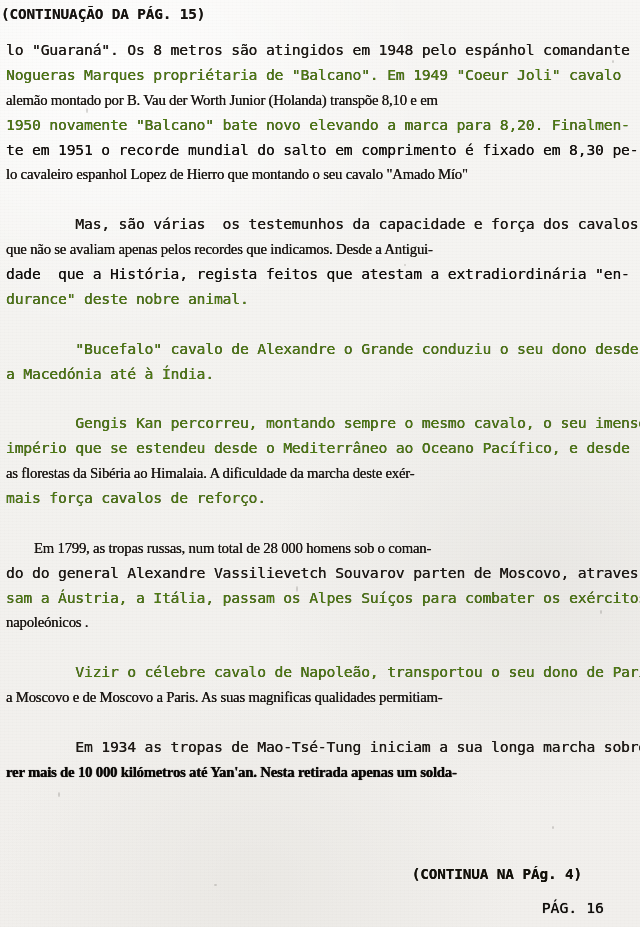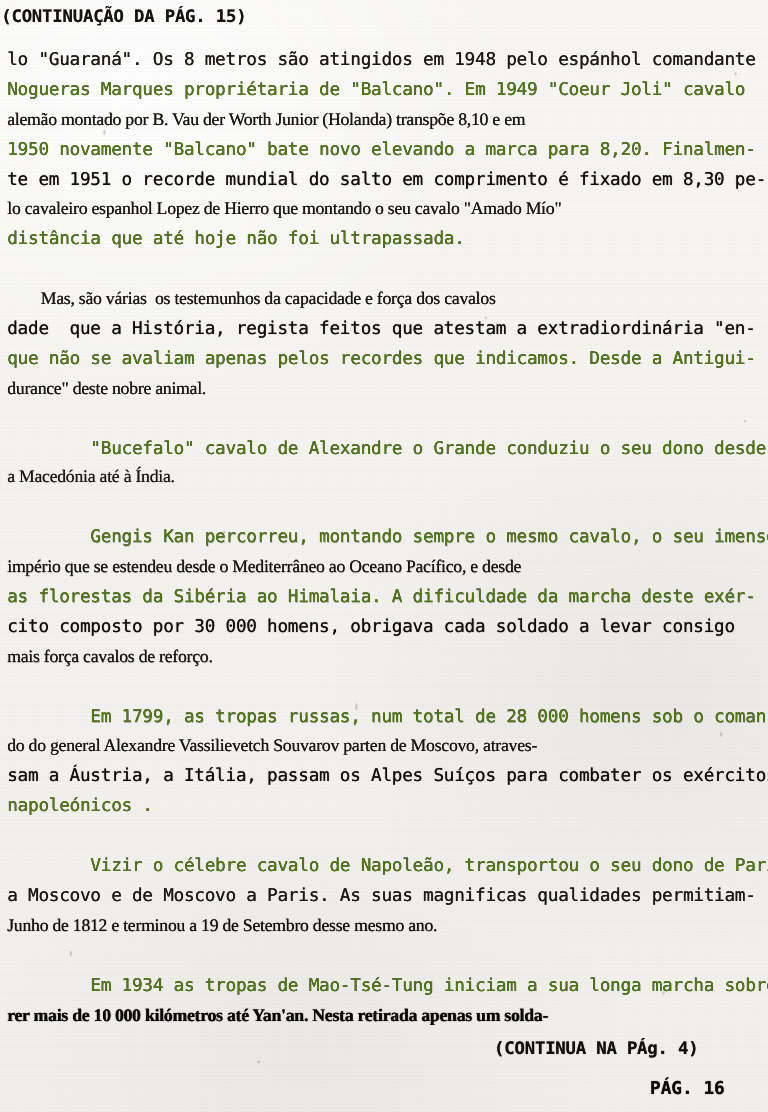--- a/index.html
+++ b/index.html
@@ -97,21 +97,21 @@
     color: #121009;
     text-shadow: 0 0 0.6px rgba(18,14,10,.85);
   }
   .footer-page {
     position: absolute;
     right: 36px;
     top: 899px;
     font-size: 14.8px;
     letter-spacing: 0px;
     white-space: nowrap;
-    font-weight: 700;
+    font-weight: 400;
     color: #0d0b08;
     text-shadow: 0 0 0.7px rgba(13,11,8,.9);
   }
 
   
   .speck {
     position: absolute;
     background: rgba(120,116,110,.30);
     border-radius: 50%;
     z-index: 3;
@@ -128,44 +128,41 @@
 
   <div class="header-note">(CONTINUAÇÃO DA PÁG. 15)</div>
 
   <div class="body-block">
       <span class="ln">lo "Guaraná". Os 8 metros são atingidos em 1948 pelo espánhol comandante</span>
       <span class="ln">Nogueras Marques propriétaria de "Balcano". Em 1949 "Coeur Joli" cavalo</span>
       <span class="ln">alemão montado por B. Vau der Worth Junior (Holanda) transpõe 8,10 e em</span>
       <span class="ln">1950 novamente "Balcano" bate novo elevando a marca para 8,20. Finalmen-</span>
       <span class="ln">te em 1951 o recorde mundial do salto em comprimento é fixado em 8,30 pe-</span>
       <span class="ln">lo cavaleiro espanhol Lopez de Hierro que montando o seu cavalo "Amado Mío"</span>
-      <span class="ln">distância que até hoje não foi ultrapassada.</span>
       <span class="ln">&nbsp;</span>
       <span class="ln">        Mas, são várias  os testemunhos da capacidade e força dos cavalos</span>
+      <span class="ln">que não se avaliam apenas pelos recordes que indicamos. Desde a Antigui-</span>
       <span class="ln">dade  que a História, regista feitos que atestam a extradiordinária "en-</span>
-      <span class="ln">que não se avaliam apenas pelos recordes que indicamos. Desde a Antigui-</span>
       <span class="ln">durance" deste nobre animal.</span>
       <span class="ln">&nbsp;</span>
       <span class="ln">        "Bucefalo" cavalo de Alexandre o Grande conduziu o seu dono desde</span>
       <span class="ln">a Macedónia até à Índia.</span>
       <span class="ln">&nbsp;</span>
       <span class="ln">        Gengis Kan percorreu, montando sempre o mesmo cavalo, o seu imenso</span>
       <span class="ln">império que se estendeu desde o Mediterrâneo ao Oceano Pacífico, e desde</span>
       <span class="ln">as florestas da Sibéria ao Himalaia. A dificuldade da marcha deste exér-</span>
-      <span class="ln">cito composto por 30 000 homens, obrigava cada soldado a levar consigo</span>
       <span class="ln">mais força cavalos de reforço.</span>
       <span class="ln">&nbsp;</span>
       <span class="ln">        Em 1799, as tropas russas, num total de 28 000 homens sob o coman-</span>
       <span class="ln">do do general Alexandre Vassilievetch Souvarov parten de Moscovo, atraves-</span>
       <span class="ln">sam a Áustria, a Itália, passam os Alpes Suíços para combater os exércitos</span>
       <span class="ln">napoleónicos .</span>
       <span class="ln">&nbsp;</span>
       <span class="ln">        Vizir o célebre cavalo de Napoleão, transportou o seu dono de Paris</span>
       <span class="ln">a Moscovo e de Moscovo a Paris. As suas magnificas qualidades permitiam-</span>
-      <span class="ln">Junho de 1812 e terminou a 19 de Setembro desse mesmo ano.</span>
       <span class="ln">&nbsp;</span>
       <span class="ln">        Em 1934 as tropas de Mao-Tsé-Tung iniciam a sua longa marcha sobre</span>
       <span class="ln heavy">rer mais de 10 000 kilómetros até Yan'an. Nesta retirada apenas um solda-</span>
     </div>
 
   <div class="footer-cont">(CONTINUA NA PÁg. 4)</div>
 
   <div class="footer-page">PÁG. 16</div>
 </div>
 

